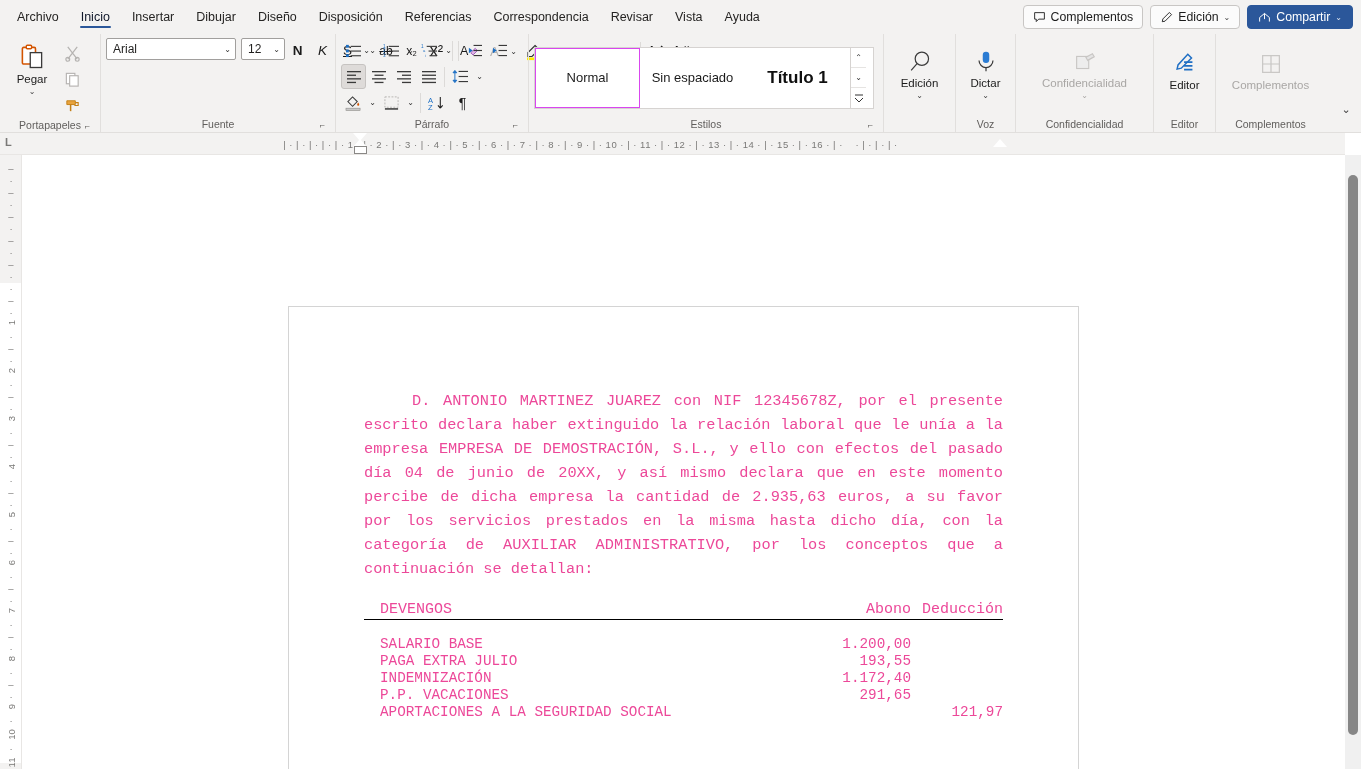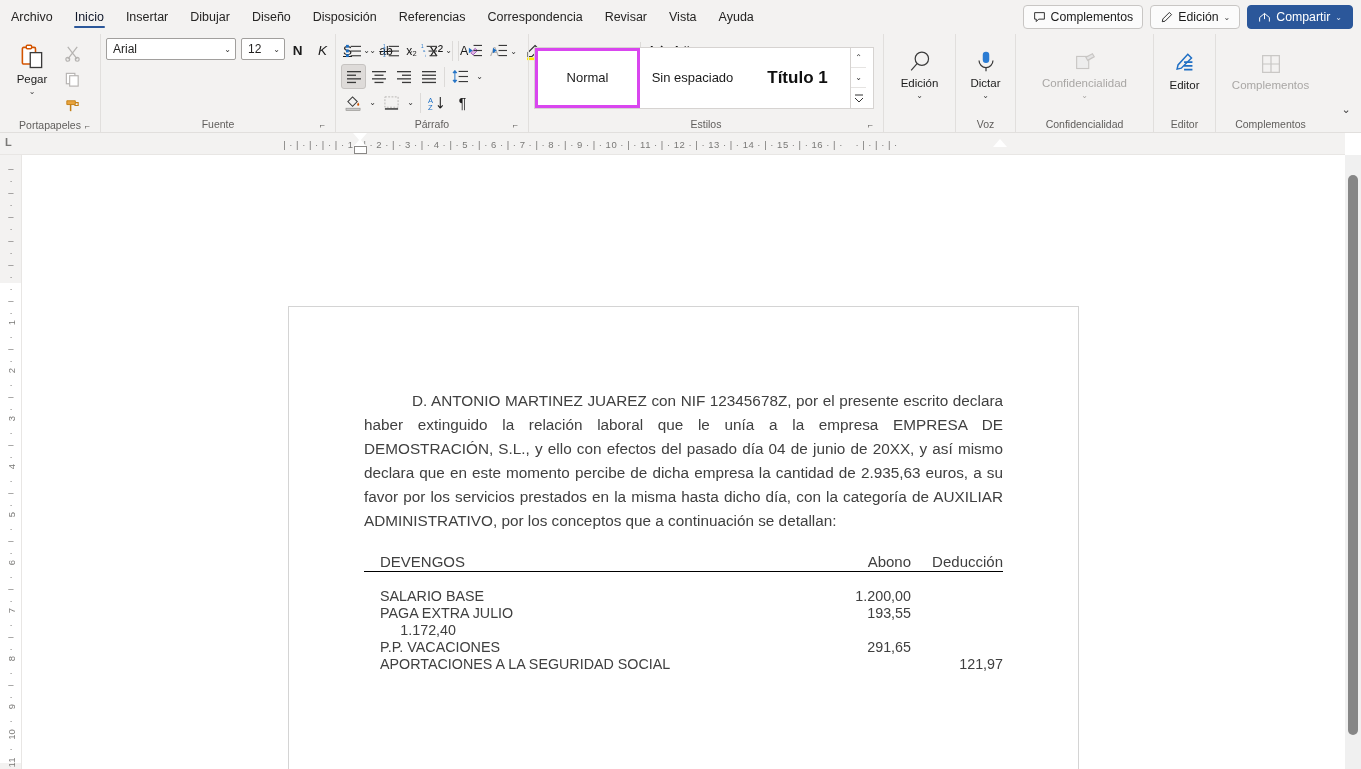--- a/index.html
+++ b/index.html
@@ -7,21 +7,21 @@
     width: 1361px; height: 769px;
     font-family: "Liberation Sans", sans-serif;
     background: #ffffff;
     overflow: hidden;
   }
 
   
   .tabbar {
     height: 34px; background: #f3f2f1;
     display: flex; align-items: center;
-    position: relative;
+    padding-left: 6px; position: relative;
   }
   .tab {
     font-size: 12.5px; color: #252423;
     padding: 5px 11px 6px 11px;
     border-radius: 4px 4px 0 0; cursor: default;
     white-space: nowrap; position: relative;
   }
   .tab.active { color: #0f172a; font-weight: 400; }
   .tab.active::after {
     content: ""; position: absolute;
@@ -119,21 +119,21 @@
 
   
   .stylegal {
     display: flex; border: 1px solid #d6d3d1; background: #fff;
     height: 62px; width: 340px; position: relative;
   }
   .stylecard {
     width: 105px; display: flex; align-items: center; justify-content: center;
     font-size: 13px; color: #1b1b1b; cursor: default; background: #fff;
   }
-  .stylecard.sel { border: 3px solid #d946ef; box-shadow: inset 0 0 0 1px #fff; }
+  .stylecard.sel { border: 1px solid #d946ef; box-shadow: inset 0 0 0 1px #fff; }
   .stylecard.h1 { font-size: 17px; font-weight: bold; color: #0f0f0f; }
   .galbar {
     width: 16px; display: flex; flex-direction: column;
     border-left: 1px solid #d6d3d1;
   }
   .galbtn {
     flex: 1; display: flex; align-items: center; justify-content: center;
     font-size: 8px; color: #333; border-bottom: 1px solid #e6e4e2; cursor: default;
   }
   .galbtn:last-child { border-bottom: none; }
@@ -202,22 +202,22 @@
     position: absolute; left: 22px; top: 22px; right: 16px; bottom: 0;
     background: #ffffff; overflow: hidden;
   }
   .page {
     position: absolute; left: 266px; top: 151px;
     width: 791px; min-height: 700px;
     background: #ffffff; border: 1px solid #d4d4d4;
   }
   .doc {
     padding: 82px 75px 0 75px;
-    font-family: Liberation Sans, sans-serif;
-    font-size: 15.3px; color: #404040;
+    font-family: Liberation Mono, monospace;
+    font-size: 15.3px; color: #ec4899;
   }
   .para { line-height: 24px; text-align: justify; margin-bottom: 14px; }
   .para .ind { display: inline-block; width: 48px; }
 
   .tbl-head {
     display: flex; align-items: flex-end;
     border-bottom: 1px solid #000;
     padding-bottom: 1px; margin-top: 20px;
   }
   .tbl-head .c1 { flex: 1; padding-left: 16px; font-size: 15px; }
@@ -811,20 +811,21 @@
             <div class="c1">SALARIO BASE</div>
             <div class="c2">1.200,00</div>
             <div class="c3"></div>
           </div>
           <div class="trow">
             <div class="c1">PAGA EXTRA JULIO</div>
             <div class="c2">193,55</div>
             <div class="c3"></div>
           </div>
           <div class="trow">
+            <div class="c1">INDEMNIZACIÓN</div>
             <div class="c2">1.172,40</div>
             <div class="c3"></div>
           </div>
           <div class="trow">
             <div class="c1">P.P. VACACIONES</div>
             <div class="c2">291,65</div>
             <div class="c3"></div>
           </div>
           <div class="trow">
             <div class="c1">APORTACIONES A LA SEGURIDAD SOCIAL</div>

